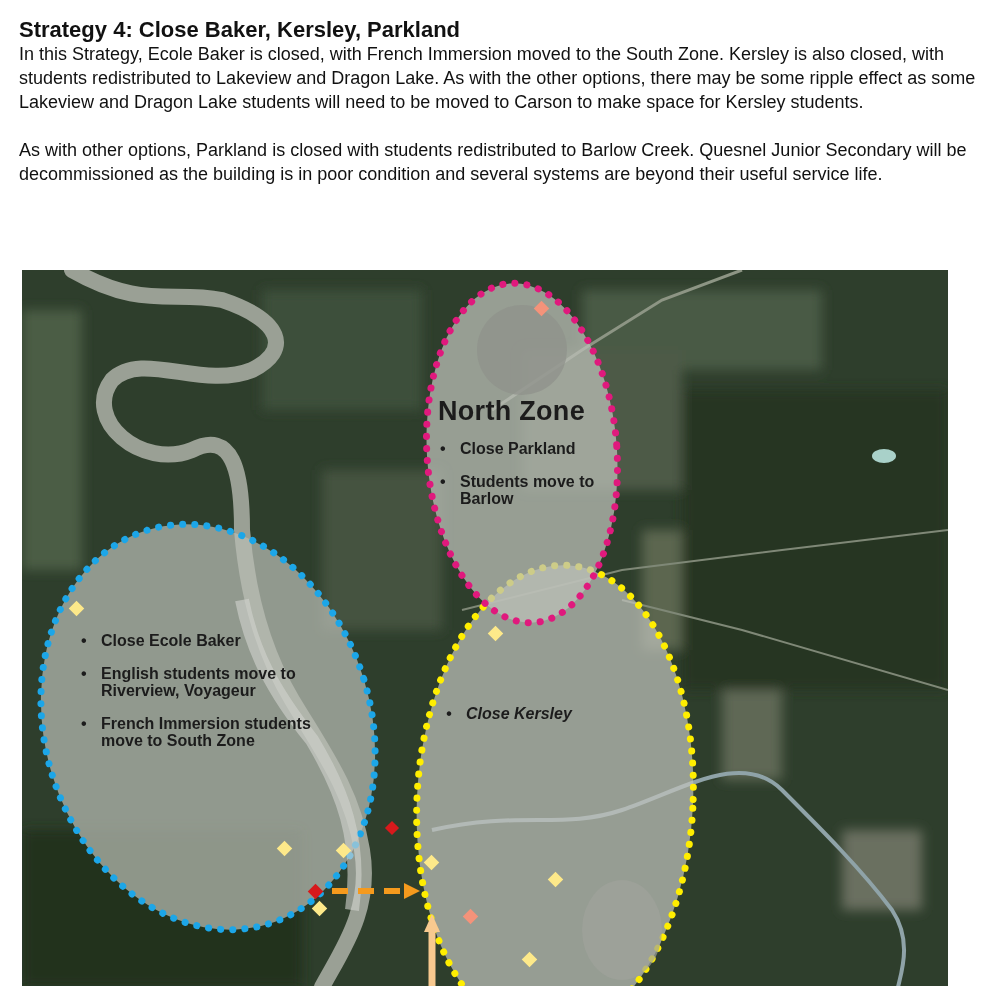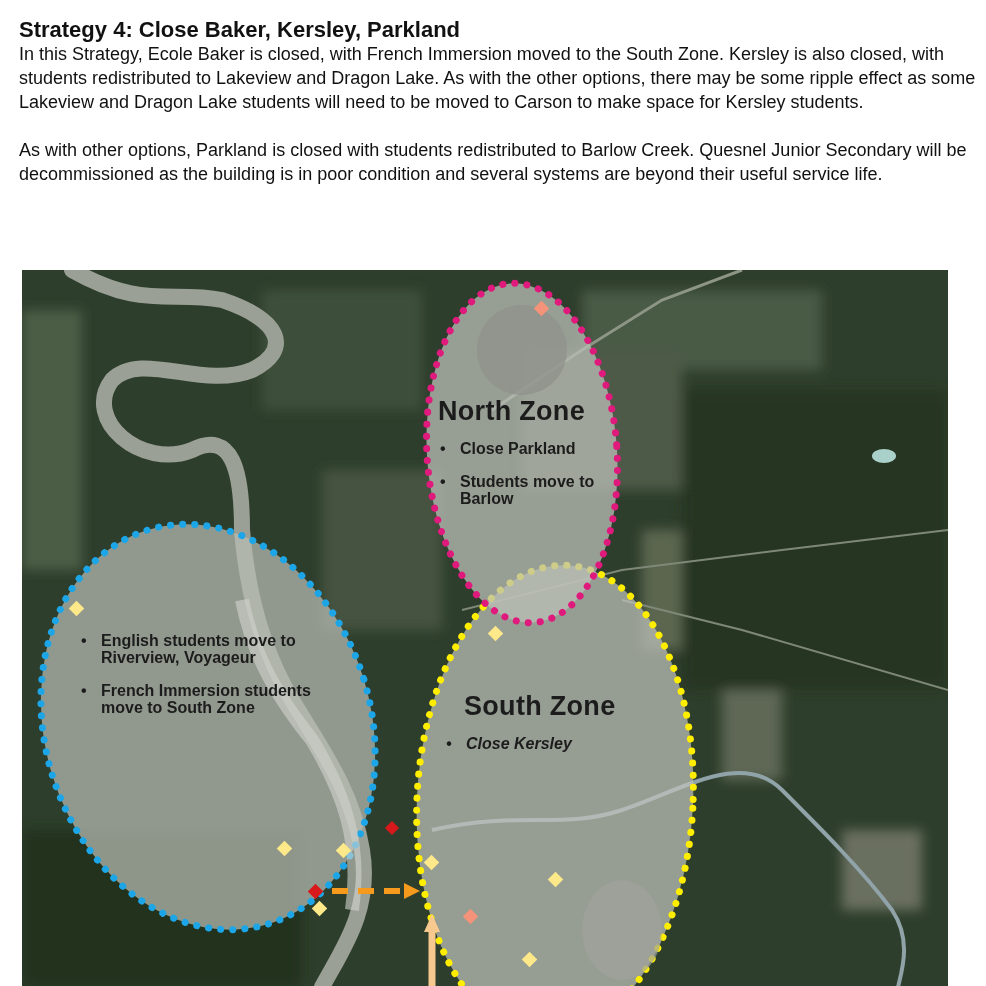--- a/index.html
+++ b/index.html
@@ -93,24 +93,24 @@
   <div class="zone-label" style="left:416px; top:126px; width:180px;">
     <div class="zone-title">North Zone</div>
     <ul class="zone-list" style="margin-top:-2px;">
       <li>Close Parkland</li>
       <li style="width:140px;">Students move to Barlow</li>
     </ul>
   </div>
 
   <div class="zone-label" style="left:57px; top:348px; width:300px;">
     <ul class="zone-list" style="margin-top:-2px;">
+      <li>Close Ecole Baker</li>
       <li style="width:210px;">English students move to Riverview, Voyageur</li>
       <li style="width:240px;">French Immersion students move to South Zone</li>
     </ul>
   </div>
 
   <div class="zone-label" style="left:422px; top:421px; width:260px;">
-    <div class="zone-title" style="padding-left:20px;">South Zone</div>
     <ul class="zone-list" style="margin-top:-2px;font-style:italic;">
       <li>Close Kersley</li>
     </ul>
   </div>
 </div>
 
 </body></html>

